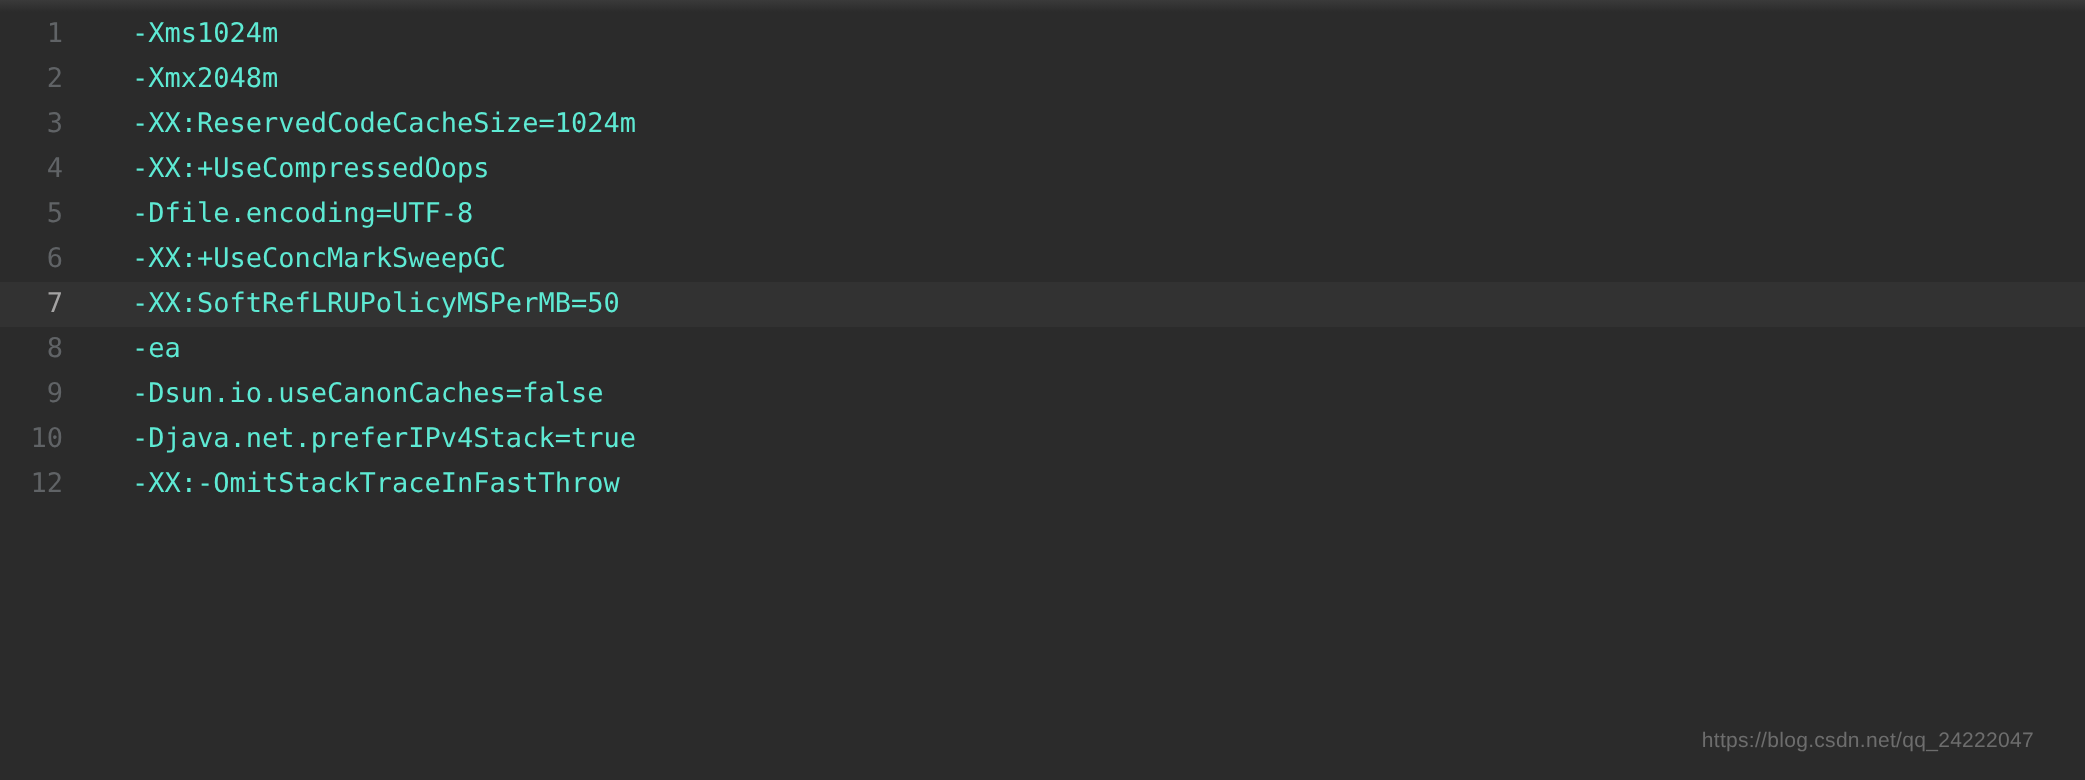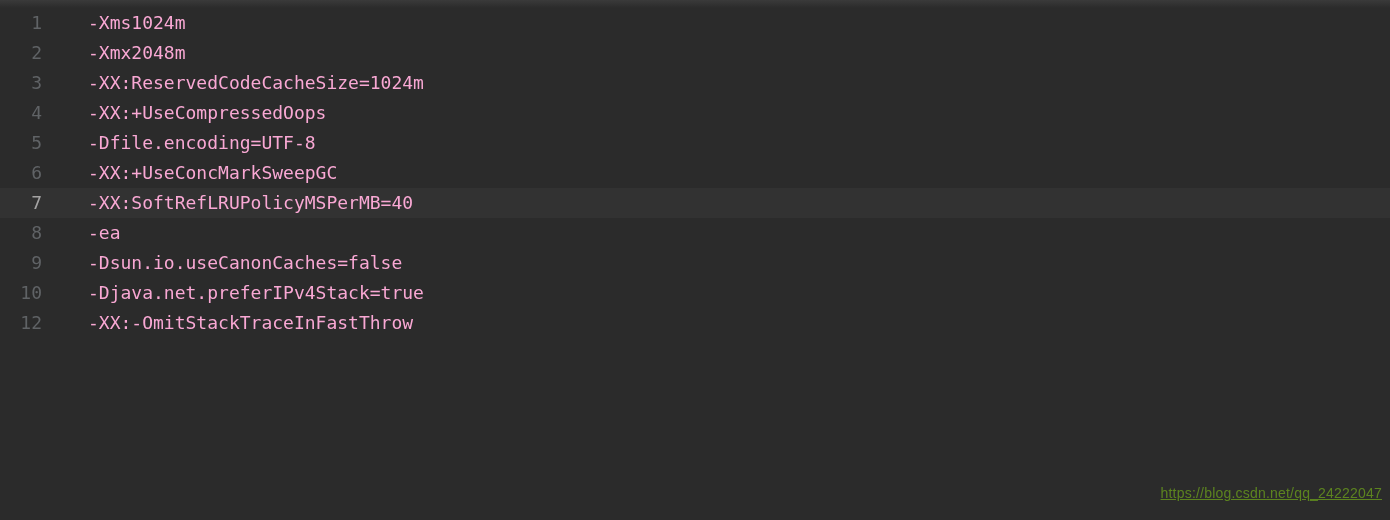--- a/index.html
+++ b/index.html
@@ -13,44 +13,43 @@
   overflow: hidden;
   position: relative;
 }
 .top-bar {
   height: 8px;
   background: linear-gradient(to bottom, #3a3a3a, #2b2b2b);
 }
 .watermark {
   position: absolute;
   bottom: 12px;
-  right: 8px;
-  color: #84cc16;
+  right: 34px;
+  color: #a3a3a3;
   font-size: 14px;
   font-family: "Helvetica Neue", Arial, sans-serif;
   opacity: 0.55;
   letter-spacing: 0.2px;
-  text-decoration: underline;
 }
 .code-area {
   background: #2b2b2b;
 }
 .row {
   display: flex;
   height: 30px;
 }
 .row .num {
   width: 60px;
   text-align: right;
   padding-right: 18px;
   color: #606366;
 }
 .row .txt {
   padding-left: 28px;
-  color: #f9a8d4;
+  color: #5eead4;
   white-space: pre;
   flex: 1;
 }
 .row.hl {
   background: #323232;
 }
 .row.hl .num {
   color: #a4a3a3;
 }
 </style>
@@ -79,21 +78,21 @@
   <div class="row">
     <div class="num">5</div>
     <div class="txt">-Dfile.encoding=UTF-8</div>
   </div>
   <div class="row">
     <div class="num">6</div>
     <div class="txt">-XX:+UseConcMarkSweepGC</div>
   </div>
   <div class="row hl">
     <div class="num">7</div>
-    <div class="txt">-XX:SoftRefLRUPolicyMSPerMB=40</div>
+    <div class="txt">-XX:SoftRefLRUPolicyMSPerMB=50</div>
   </div>
   <div class="row">
     <div class="num">8</div>
     <div class="txt">-ea</div>
   </div>
   <div class="row">
     <div class="num">9</div>
     <div class="txt">-Dsun.io.useCanonCaches=false</div>
   </div>
   <div class="row">

